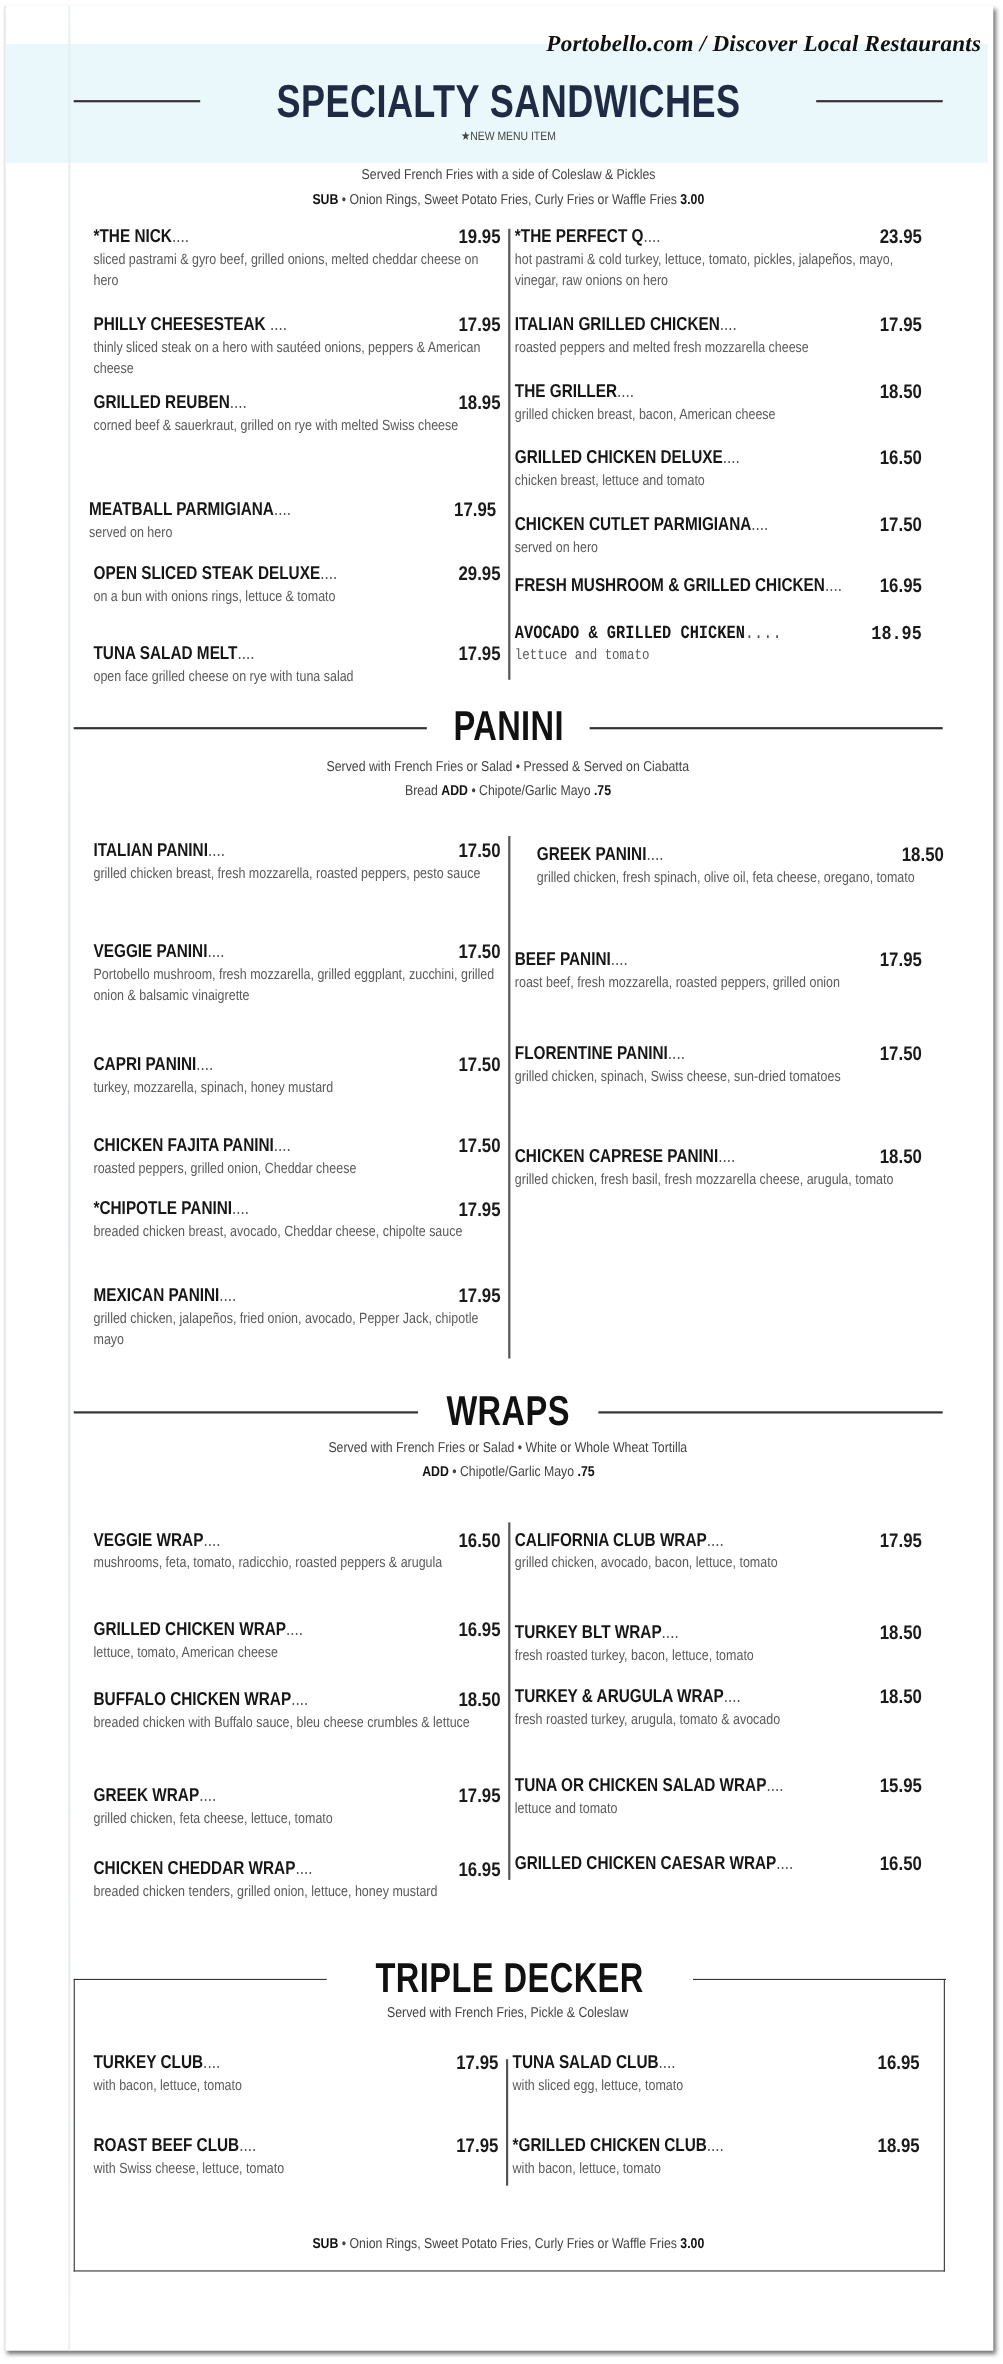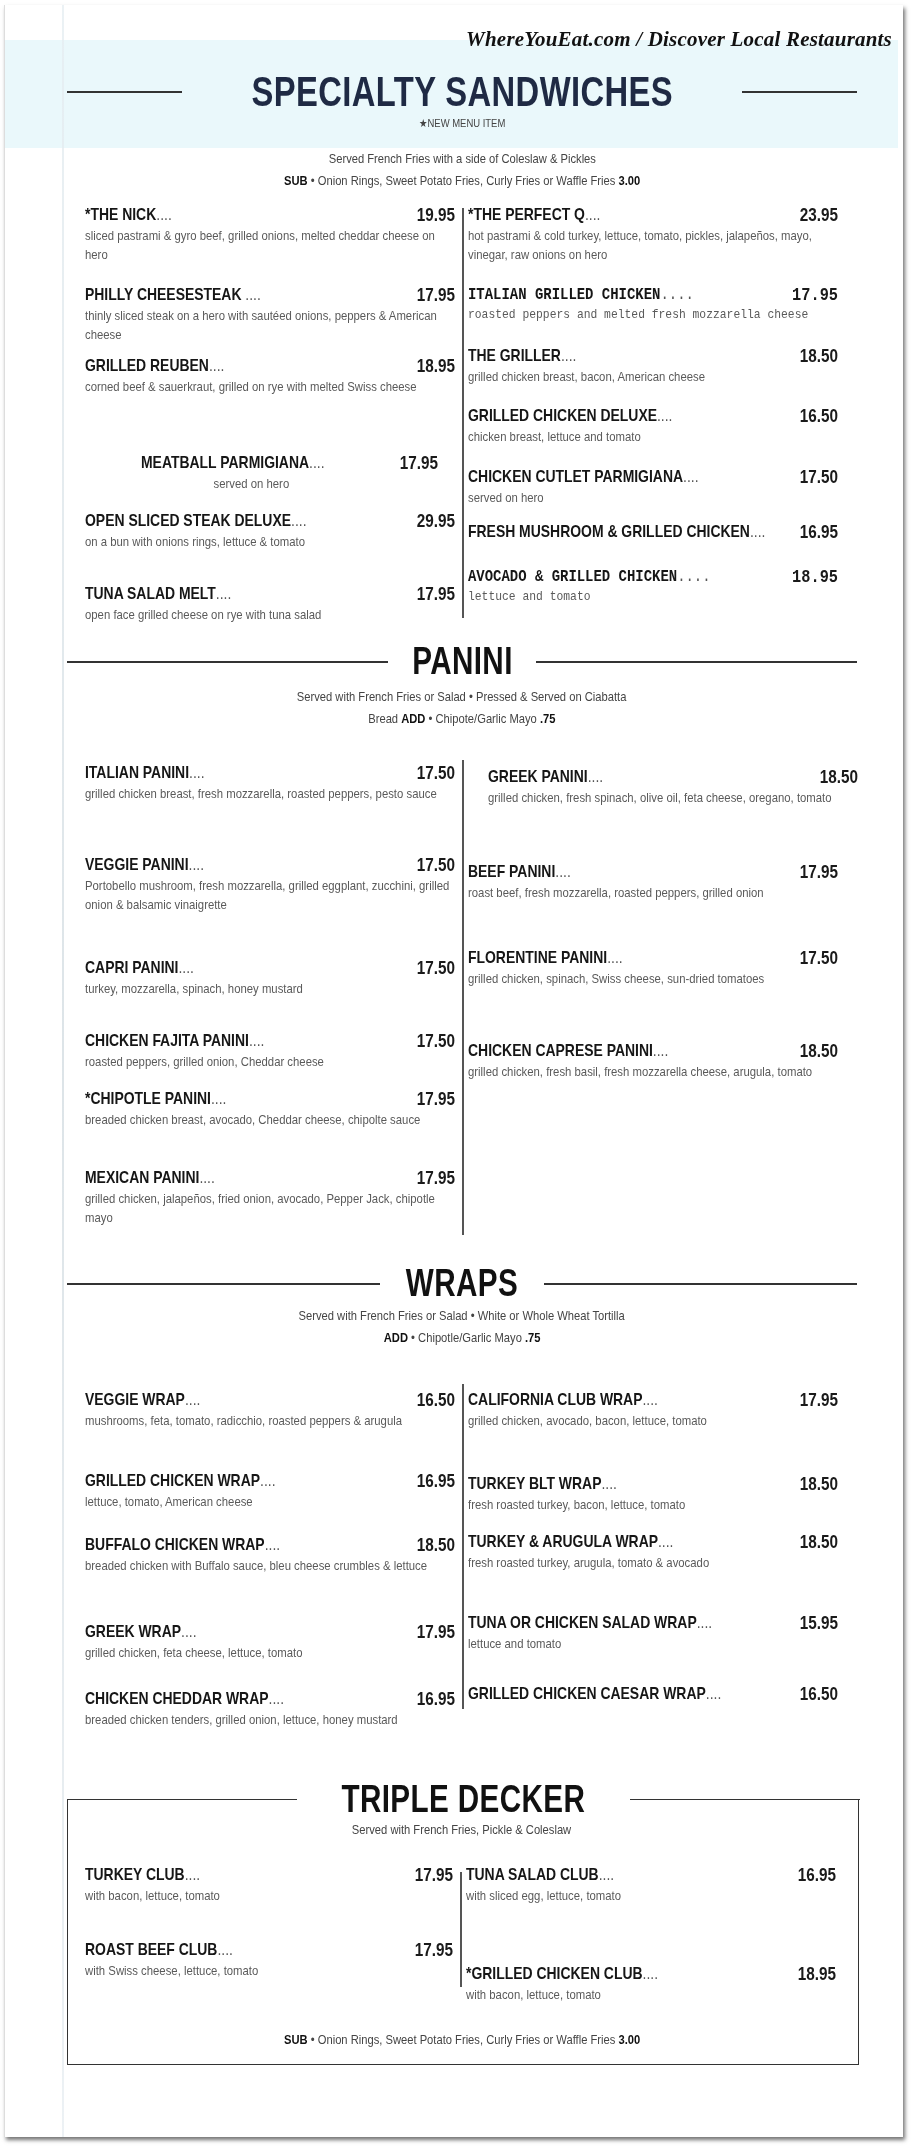--- a/index.html
+++ b/index.html
@@ -27,44 +27,44 @@
 
     .boxed { position: absolute; left: 67px; top: 1799px; width: 790px; height: 265px; border: 1.5px solid #333; border-top: none; }
   </style>
 </head>
 <body>
 
 <div class="page"></div>
 <div class="band"></div>
 <div class="fold"></div>
 
-<div class="watermark">WhereYouEat.com / Discover Local Restaurants</div>
+<div class="watermark">Portobello.com / Discover Local Restaurants</div>
 
 <div class="section-head" style="top:68px;">
   <div class="rule"></div>
   <div class="title title-main">SPECIALTY SANDWICHES</div>
   <div class="rule"></div>
 </div>
 <div class="note" style="top:117px; font-size:11px;"><span class="cond">★NEW MENU ITEM</span></div>
 <div class="note" style="top:151px;"><span class="cond">Served French Fries with a side of Coleslaw &amp; Pickles</span></div>
 <div class="note" style="top:173px;"><span class="cond"><b>SUB</b><span> • Onion Rings, Sweet Potato Fries, Curly Fries or Waffle Fries </span><b>3.00</b></span></div>
 
 <div class="vline" style="left:462px; top:208px; height:410px;"></div>
 
 <div id="spec-left">
     <div class="item" style="left: 85px; top: 205px; width: 370px;"><span class="name"><span>*THE NICK</span><span class="dots">....</span></span><span class="price">19.95</span><div class="desc">sliced pastrami &amp; gyro beef, grilled onions, melted cheddar cheese on hero</div></div>
     <div class="item" style="left: 85px; top: 285px; width: 370px;"><span class="name"><span>PHILLY CHEESESTEAK </span><span class="dots">....</span></span><span class="price">17.95</span><div class="desc">thinly sliced steak on a hero with sautéed onions, peppers &amp; American cheese</div></div>
     <div class="item" style="left: 85px; top: 356px; width: 370px;"><span class="name"><span>GRILLED REUBEN</span><span class="dots">....</span></span><span class="price">18.95</span><div class="desc">corned beef &amp; sauerkraut, grilled on rye with melted Swiss cheese</div></div>
-    <div class="item" style="left: 68px; top: 453px; width: 370px; text-align: center;"><span class="name"><span>MEATBALL PARMIGIANA</span><span class="dots">....</span></span><span class="price">17.95</span><div class="desc">served on hero</div></div>
+    <div class="item" style="left: 81px; top: 453px; width: 370px;"><span class="name"><span>MEATBALL PARMIGIANA</span><span class="dots">....</span></span><span class="price">17.95</span><div class="desc">served on hero</div></div>
     <div class="item" style="left: 85px; top: 511px; width: 370px;"><span class="name"><span>OPEN SLICED STEAK DELUXE</span><span class="dots">....</span></span><span class="price">29.95</span><div class="desc">on a bun with onions rings, lettuce &amp; tomato</div></div>
     <div class="item" style="left: 85px; top: 571px; width: 370px; margin-top: 13px;"><span class="name"><span>TUNA SALAD MELT</span><span class="dots">....</span></span><span class="price">17.95</span><div class="desc">open face grilled cheese on rye with tuna salad</div></div>
   </div>
 <div id="spec-right">
     <div class="item" style="left: 468px; top: 205px; width: 370px;"><span class="name"><span>*THE PERFECT Q</span><span class="dots">....</span></span><span class="price">23.95</span><div class="desc">hot pastrami &amp; cold turkey, lettuce, tomato, pickles, jalapeños, mayo, vinegar, raw onions on hero</div></div>
-    <div class="item" style="left: 468px; top: 285px; width: 370px; font-family: Liberation Mono, monospace;"><span class="name"><span>ITALIAN GRILLED CHICKEN</span><span class="dots">....</span></span><span class="price">17.95</span><div class="desc">roasted peppers and melted fresh mozzarella cheese</div></div>
+    <div class="item" style="left: 468px; top: 285px; width: 370px;"><span class="name"><span>ITALIAN GRILLED CHICKEN</span><span class="dots">....</span></span><span class="price">17.95</span><div class="desc">roasted peppers and melted fresh mozzarella cheese</div></div>
     <div class="item" style="left: 468px; top: 346px; width: 370px;"><span class="name"><span>THE GRILLER</span><span class="dots">....</span></span><span class="price">18.50</span><div class="desc">grilled chicken breast, bacon, American cheese</div></div>
     <div class="item" style="left: 468px; top: 406px; width: 370px;"><span class="name"><span>GRILLED CHICKEN DELUXE</span><span class="dots">....</span></span><span class="price">16.50</span><div class="desc">chicken breast, lettuce and tomato</div></div>
     <div class="item" style="left: 468px; top: 467px; width: 370px;"><span class="name"><span>CHICKEN CUTLET PARMIGIANA</span><span class="dots">....</span></span><span class="price">17.50</span><div class="desc">served on hero</div></div>
     <div class="item" style="left: 468px; top: 522px; width: 370px;"><span class="name"><span>FRESH MUSHROOM &amp; GRILLED CHICKEN</span><span class="dots">....</span></span><span class="price">16.95</span></div>
     <div class="item" style="left: 468px; top: 567px; width: 370px; font-family: Liberation Mono, monospace;"><span class="name"><span>AVOCADO &amp; GRILLED CHICKEN</span><span class="dots">....</span></span><span class="price">18.95</span><div class="desc">lettuce and tomato</div></div>
   </div>
 
 <div class="section-head" style="top:640px;">
   <div class="rule"></div>
   <div class="title title-sec">PANINI</div>
@@ -124,16 +124,16 @@
 <div class="note" style="top:1822px;"><span class="cond">Served with French Fries, Pickle &amp; Coleslaw</span></div>
 
 <div class="vline" style="left:460px; top:1872px; height:115px; width:1.5px;"></div>
 
 <div id="tri-left">
     <div class="item" style="left: 85px; top: 1865px; width: 368px;"><span class="name"><span>TURKEY CLUB</span><span class="dots">....</span></span><span class="price">17.95</span><div class="desc">with bacon, lettuce, tomato</div></div>
     <div class="item" style="left: 85px; top: 1940px; width: 368px;"><span class="name"><span>ROAST BEEF CLUB</span><span class="dots">....</span></span><span class="price">17.95</span><div class="desc">with Swiss cheese, lettuce, tomato</div></div>
   </div>
 <div id="tri-right">
     <div class="item" style="left: 466px; top: 1865px; width: 370px;"><span class="name"><span>TUNA SALAD CLUB</span><span class="dots">....</span></span><span class="price">16.95</span><div class="desc">with sliced egg, lettuce, tomato</div></div>
-    <div class="item" style="left: 466px; top: 1940px; width: 370px; margin-top: 24px;"><span class="name"><span>*GRILLED CHICKEN CLUB</span><span class="dots">....</span></span><span class="price">18.95</span><div class="desc">with bacon, lettuce, tomato</div></div>
+    <div class="item" style="left: 466px; top: 1940px; width: 370px;"><span class="name"><span>*GRILLED CHICKEN CLUB</span><span class="dots">....</span></span><span class="price">18.95</span><div class="desc">with bacon, lettuce, tomato</div></div>
   </div>
 
 <div class="note" style="top:2032px;"><span class="cond"><b>SUB</b><span> • Onion Rings, Sweet Potato Fries, Curly Fries or Waffle Fries </span><b>3.00</b></span></div>
 
 </body></html>

